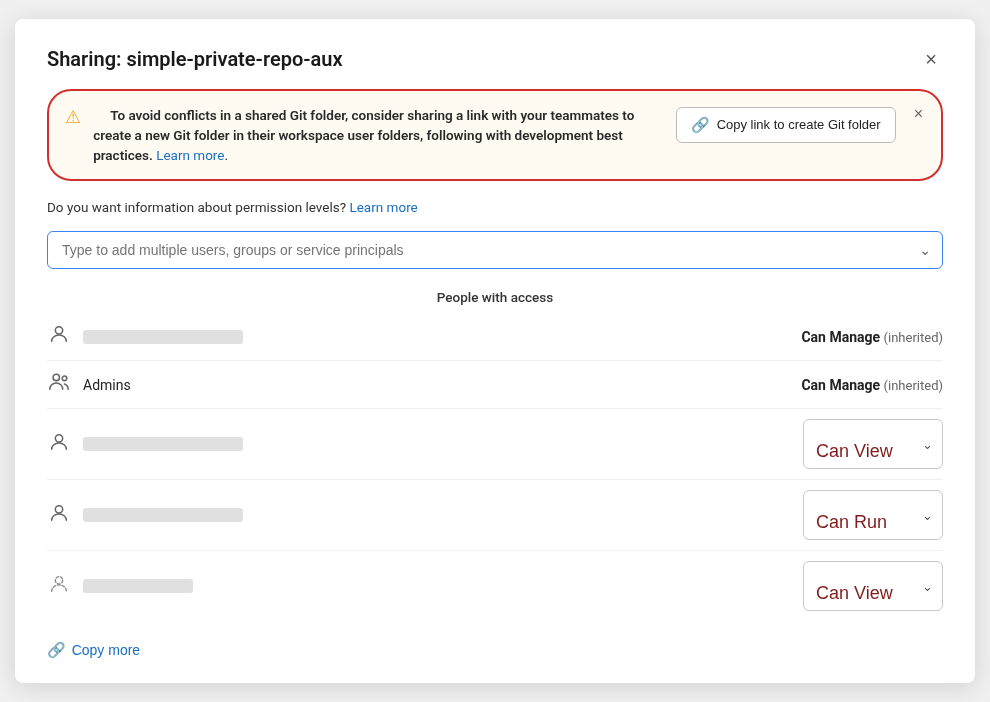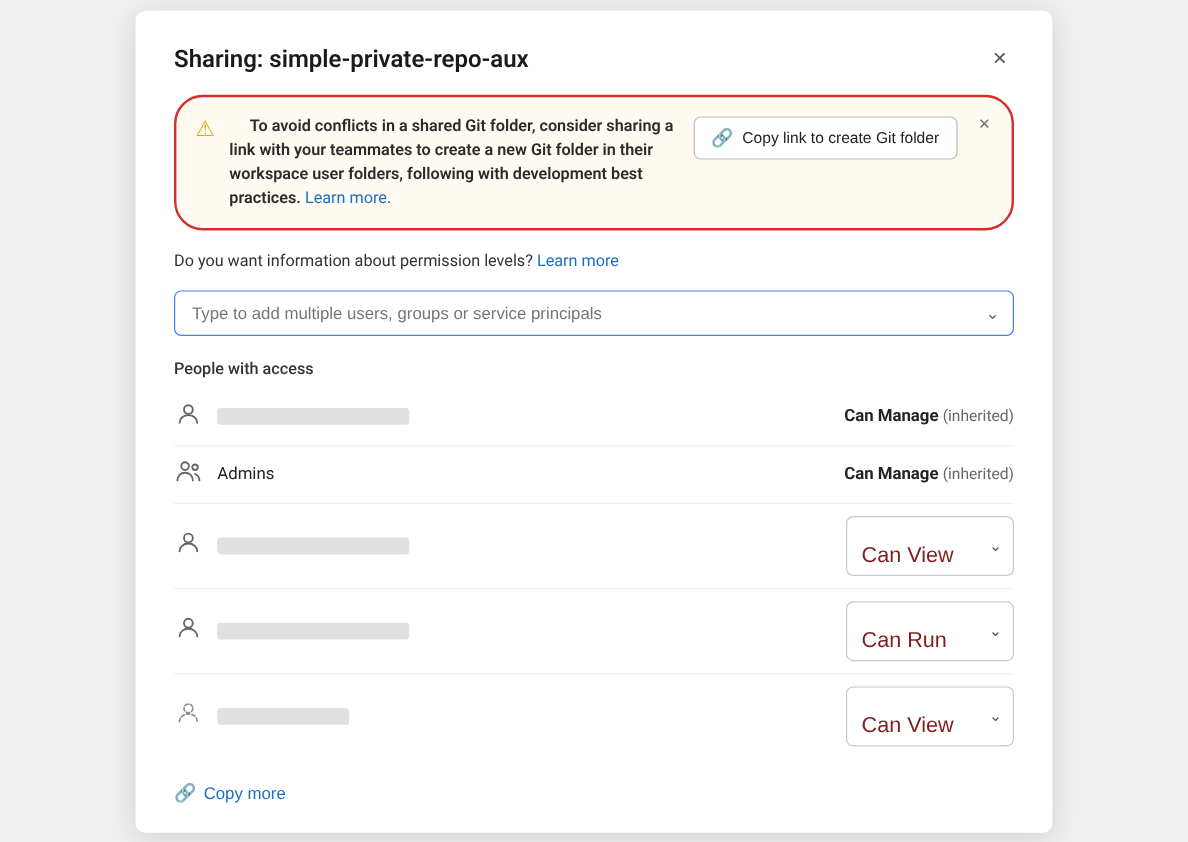--- a/index.html
+++ b/index.html
@@ -7,21 +7,21 @@
       background: #f0f0f0;
       font-family: -apple-system, BlinkMacSystemFont, "Segoe UI", Roboto, sans-serif;
       display: flex;
       align-items: center;
       justify-content: center;
       min-height: 100vh;
     }
     .modal {
       background: #fff;
       border-radius: 8px;
-      width: 764px;
+      width: 960px;
       padding: 28px 32px 24px 32px;
       position: relative;
       box-shadow: 0 4px 24px rgba(0,0,0,0.13);
     }
     .modal-header {
       display: flex;
       align-items: center;
       justify-content: space-between;
       margin-bottom: 18px;
     }
@@ -129,20 +129,21 @@
       transform: translateY(-50%);
       color: #666;
       pointer-events: none;
       font-size: 14px;
     }
     .section-label {
       font-size: 13.5px;
       font-weight: 500;
       color: #333;
       margin-bottom: 8px;
+      text-align: center;
     }
     .people-list {
       list-style: none;
     }
     .person-row {
       display: flex;
       align-items: center;
       justify-content: space-between;
       padding: 10px 0;
       border-bottom: 1px solid #f0f0f0;

